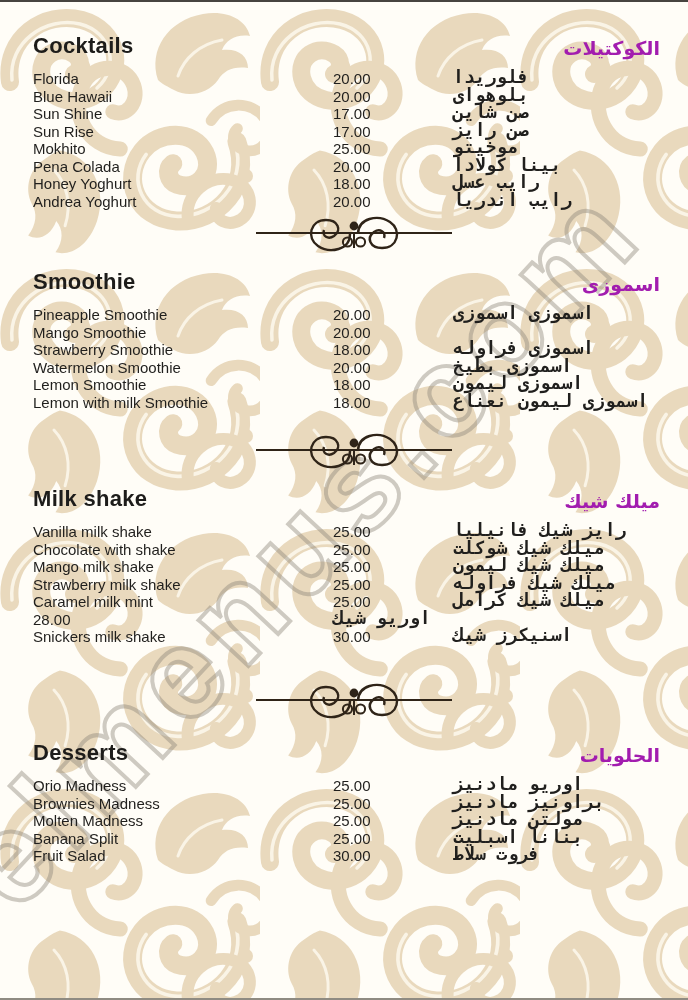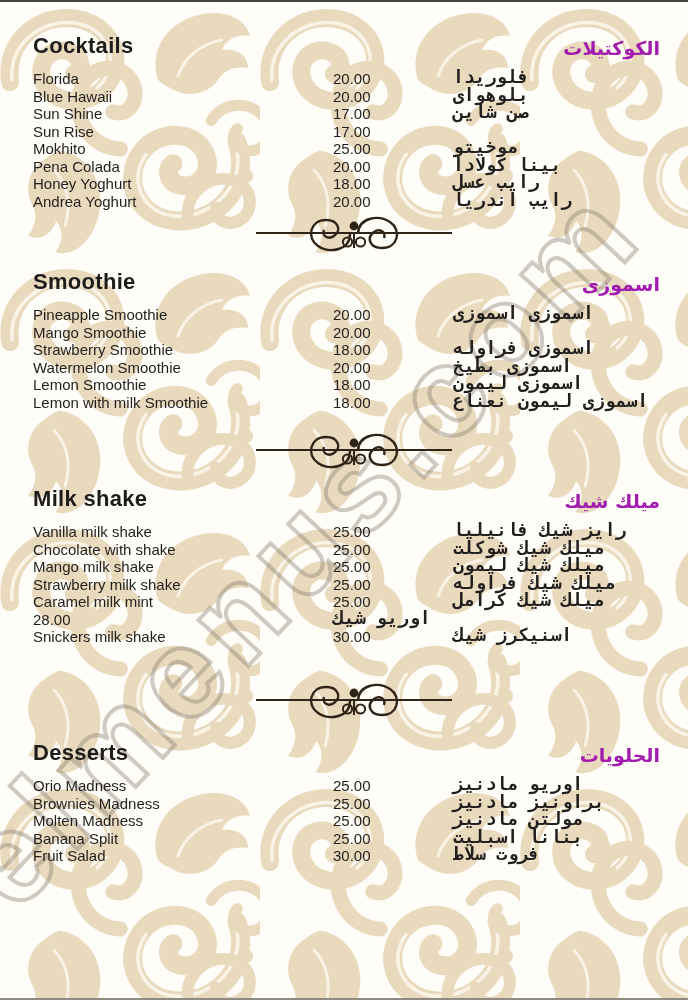--- a/index.html
+++ b/index.html
@@ -121,20 +121,21 @@
             <span class="name-ar" dir="rtl">بلوهواى</span>
           </div>
           <div class="row">
             <span class="name-en">Sun Shine</span>
             <span class="price">17.00</span>
             <span class="name-ar" dir="rtl">صن شاين</span>
           </div>
           <div class="row">
             <span class="name-en">Sun Rise</span>
             <span class="price">17.00</span>
+            <span class="name-ar" dir="rtl">صن رايز</span>
           </div>
           <div class="row">
             <span class="name-en">Mokhito</span>
             <span class="price">25.00</span>
             <span class="name-ar" dir="rtl">موخيتو</span>
           </div>
           <div class="row">
             <span class="name-en">Pena Colada</span>
             <span class="price">20.00</span>
             <span class="name-ar" dir="rtl">بينا كولادا</span>

